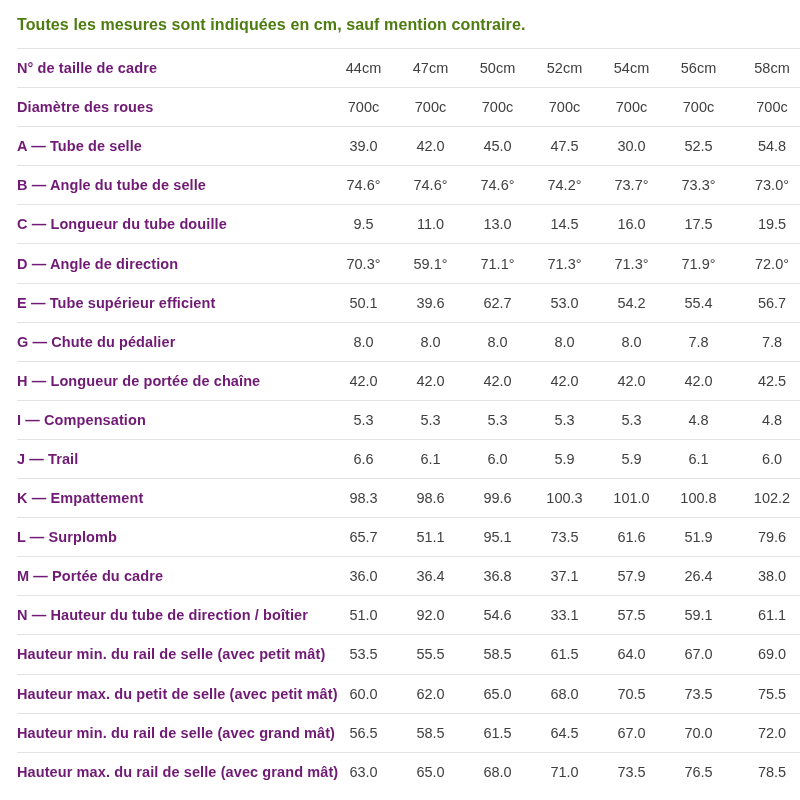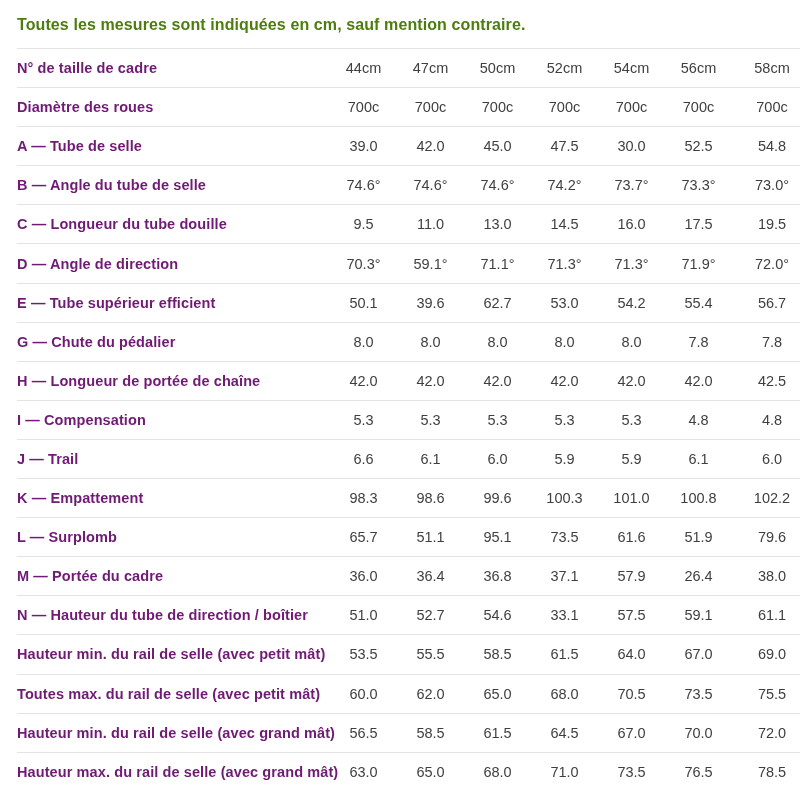--- a/index.html
+++ b/index.html
@@ -219,39 +219,39 @@
             <td class="val">36.4</td>
             <td class="val">36.8</td>
             <td class="val">37.1</td>
             <td class="val">57.9</td>
             <td class="val">26.4</td>
             <td class="val">38.0</td>
           </tr>
           <tr>
             <td class="label">N — Hauteur du tube de direction / boîtier</td>
             <td class="val">51.0</td>
-            <td class="val">52.7</td>
+            <td class="val">92.0</td>
             <td class="val">54.6</td>
             <td class="val">33.1</td>
             <td class="val">57.5</td>
             <td class="val">59.1</td>
             <td class="val">61.1</td>
           </tr>
           <tr>
             <td class="label">Hauteur min. du rail de selle (avec petit mât)</td>
             <td class="val">53.5</td>
             <td class="val">55.5</td>
             <td class="val">58.5</td>
             <td class="val">61.5</td>
             <td class="val">64.0</td>
             <td class="val">67.0</td>
             <td class="val">69.0</td>
           </tr>
           <tr>
-            <td class="label">Toutes max. du rail de selle (avec petit mât)</td>
+            <td class="label">Hauteur max. du petit de selle (avec petit mât)</td>
             <td class="val">60.0</td>
             <td class="val">62.0</td>
             <td class="val">65.0</td>
             <td class="val">68.0</td>
             <td class="val">70.5</td>
             <td class="val">73.5</td>
             <td class="val">75.5</td>
           </tr>
           <tr>
             <td class="label">Hauteur min. du rail de selle (avec grand mât)</td>

